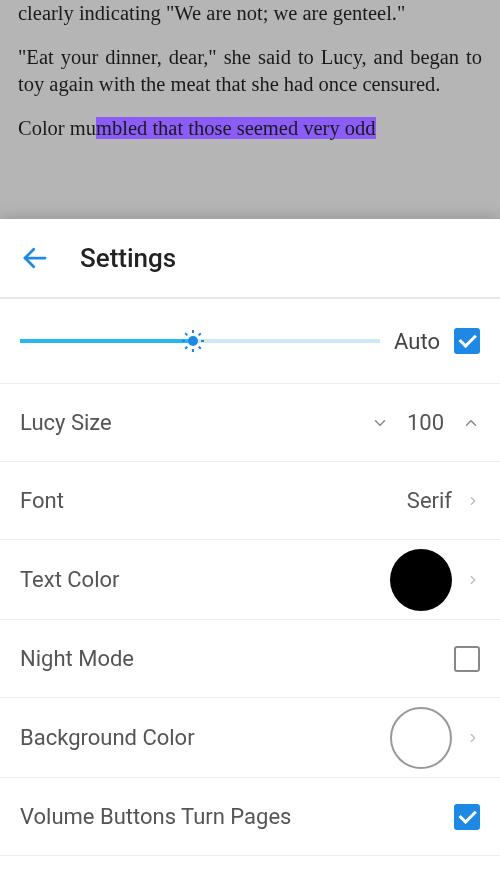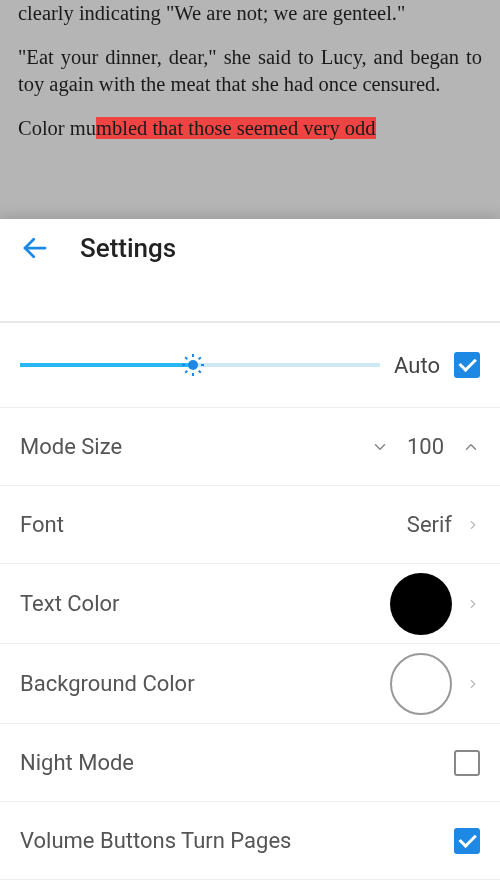--- a/index.html
+++ b/index.html
@@ -20,37 +20,37 @@
   .reader-bg p {
     font-family: Georgia, "Times New Roman", serif;
     font-size: 20.5px;
     line-height: 1.32;
     color: #1a1a1a;
     text-align: justify;
     margin-bottom: 17px;
   }
   .reader-bg p:last-child { margin-bottom: 0; }
   .highlighted {
-    background: #ef4444;
+    background: #8b5cf6;
   }
 
   .panel {
     position: absolute;
     top: 219px;
     left: 0;
     right: 0;
     bottom: 0;
     background: #fff;
     box-shadow: 0 -3px 12px rgba(0,0,0,0.15);
   }
 
   .panel-header {
     display: flex;
-    align-items: flex-start;
-    height: 104px;
+    align-items: center;
+    height: 80px;
     padding: 14px 20px;
     border-bottom: 2px solid #e8e8e8;
   }
   .back-arrow {
     color: #1e88e5;
     margin-right: 30px;
     display: flex;
     align-items: center;
   }
   .panel-title {
@@ -197,21 +197,21 @@
               <line x1="17.7" y1="6.3" x2="19.8" y2="4.2"></line>
             </g>
           </svg>
       </div>
     </div>
     <span class="auto-label">Auto</span>
     <div class="checkbox checked"></div>
   </div>
 
   <div class="row setting-row">
-    <span class="setting-label">Mode Size</span>
+    <span class="setting-label">Lucy Size</span>
     <div class="stepper">
       <span class="chev small">
         <svg viewBox="0 0 24 24" fill="none" stroke="currentColor" stroke-width="2" stroke-linecap="round" stroke-linejoin="round">
             <polyline points="6 9 12 15 18 9"></polyline>
           </svg>
       </span>
       <span class="value-text">100</span>
       <span class="chev small">
         <svg viewBox="0 0 24 24" fill="none" stroke="currentColor" stroke-width="2" stroke-linecap="round" stroke-linejoin="round">
             <polyline points="6 15 12 9 18 15"></polyline>
@@ -237,35 +237,35 @@
     <div class="right-group">
       <div class="swatch black"></div>
       <span class="chev-right">
         <svg width="14" height="24" viewBox="0 0 24 24" fill="none" stroke="currentColor" stroke-width="2" stroke-linecap="round" stroke-linejoin="round">
             <polyline points="9 18 15 12 9 6"></polyline>
           </svg>
       </span>
     </div>
   </div>
 
+  <div class="row setting-row">
+    <span class="setting-label">Night Mode</span>
+    <div class="checkbox"></div>
+  </div>
+
   <div class="row setting-row tall">
     <span class="setting-label">Background Color</span>
     <div class="right-group">
       <div class="swatch white"></div>
       <span class="chev-right">
         <svg width="14" height="24" viewBox="0 0 24 24" fill="none" stroke="currentColor" stroke-width="2" stroke-linecap="round" stroke-linejoin="round">
             <polyline points="9 18 15 12 9 6"></polyline>
           </svg>
       </span>
     </div>
   </div>
 
   <div class="row setting-row">
-    <span class="setting-label">Night Mode</span>
-    <div class="checkbox"></div>
-  </div>
-
-  <div class="row setting-row">
     <span class="setting-label">Volume Buttons Turn Pages</span>
     <div class="checkbox checked"></div>
   </div>
 
 </div>
 
 </body></html>

